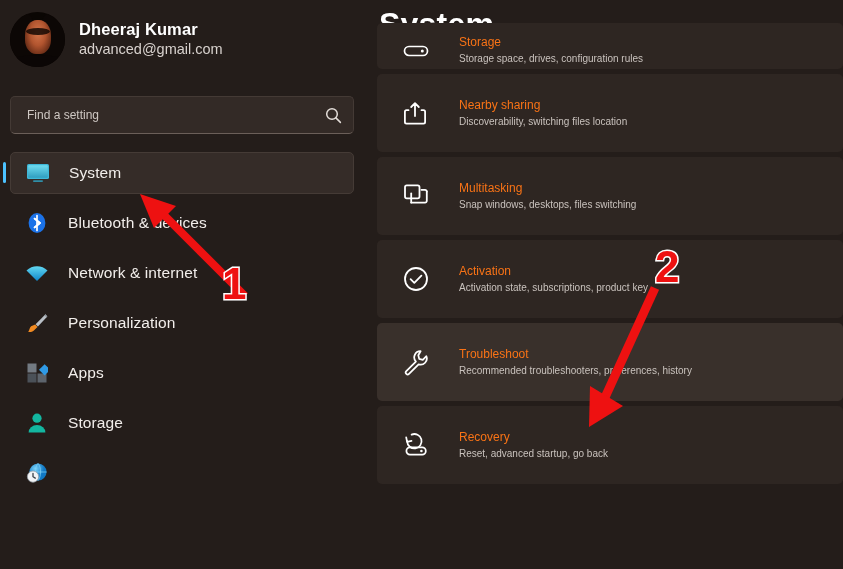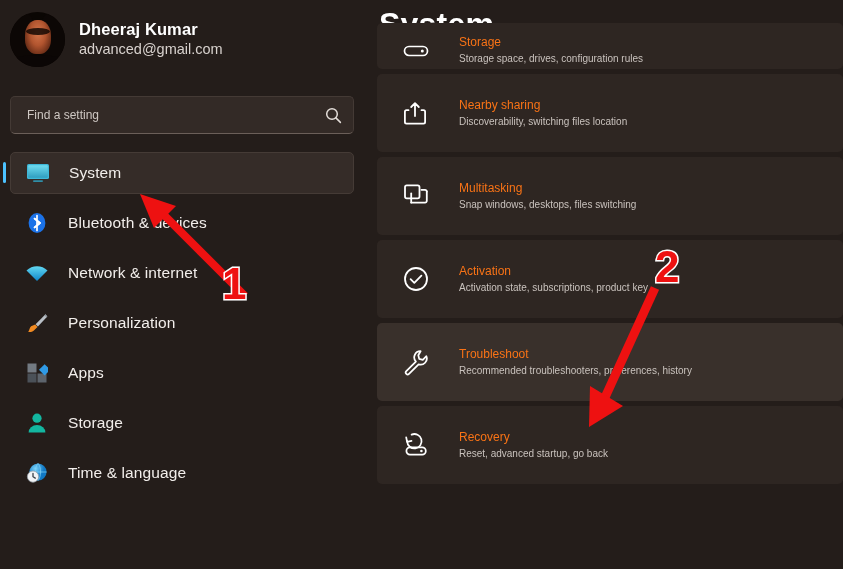--- a/index.html
+++ b/index.html
@@ -290,21 +290,20 @@
               <circle cx="7" cy="14.6" r="5.6" fill="#f2f4f6" stroke="#9aa3ab" stroke-width=".8"></circle>
               <path d="M7 11.3 V14.7 L9.3 16.1" fill="none" stroke="#3a4148" stroke-width="1.3" stroke-linecap="round"></path>
               <defs>
                 <radialGradient id="gg" cx=".35" cy=".3">
                   <stop offset="0" stop-color="#7ad4fb"></stop>
                   <stop offset="1" stop-color="#1078c4"></stop>
                 </radialGradient>
               </defs>
             </svg>
           </span>
-          <span class="nav-label">Time &amp; language</span>
         </div>
       </div>
   </div>
 
   <div id="main">
     <div id="page-title">System</div>
     <div id="cards">
         <div class="card clipped-top">
           <span class="card-ico">
             <svg width="28" height="28" viewBox="0 0 28 28">

